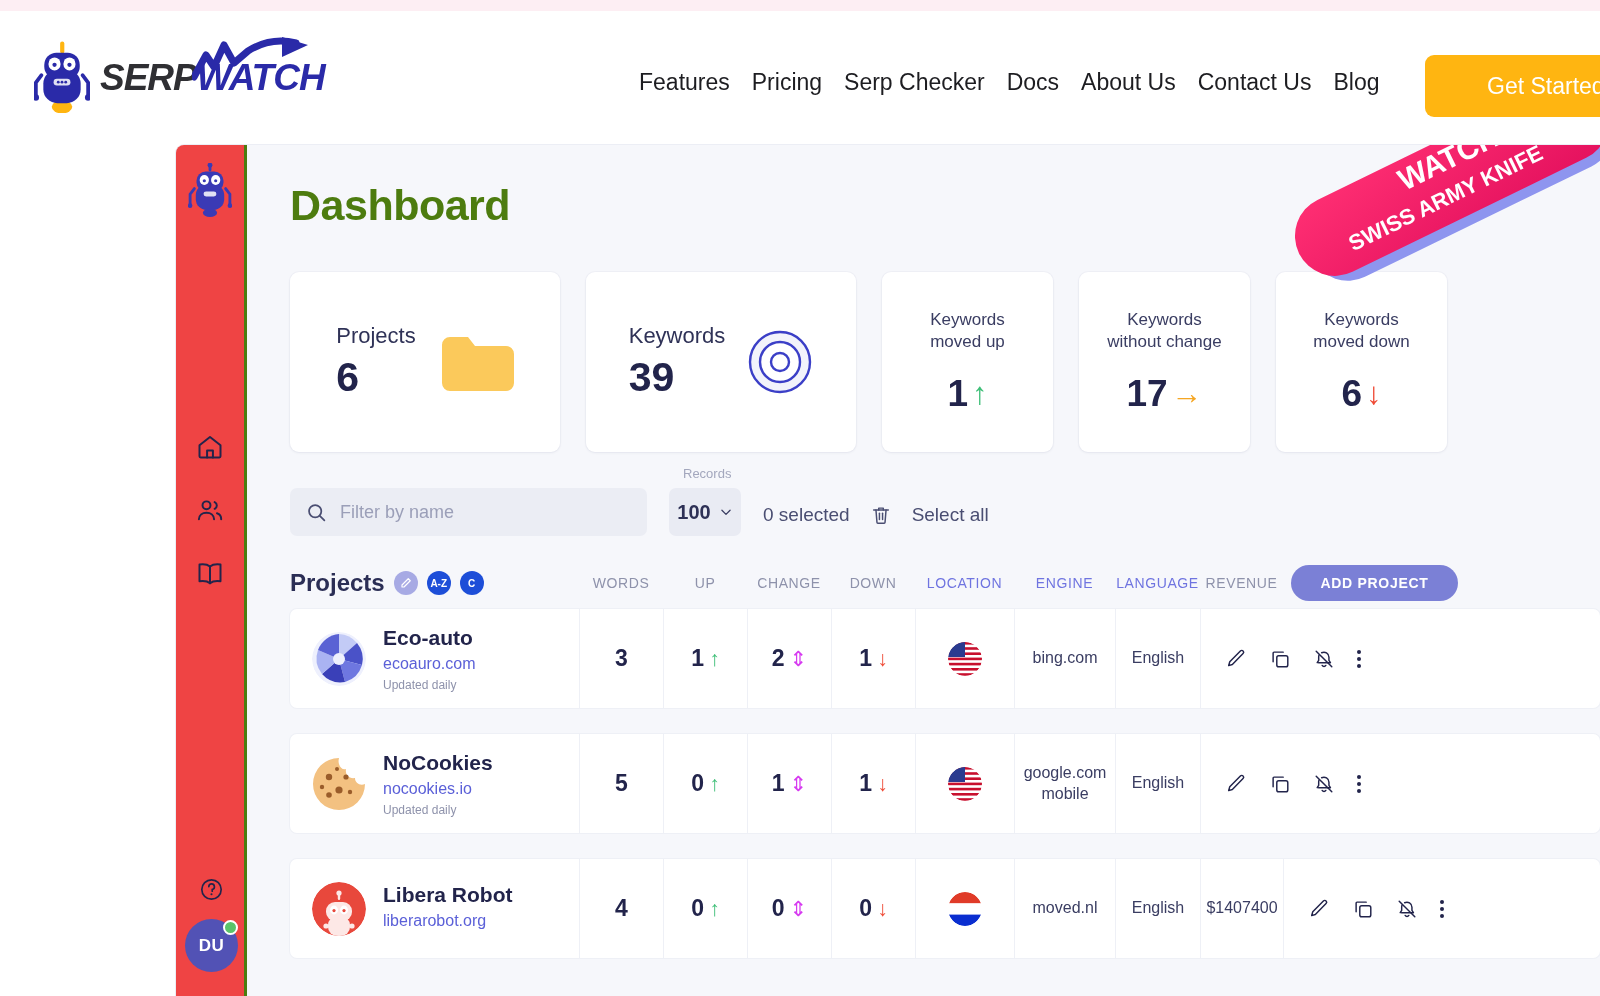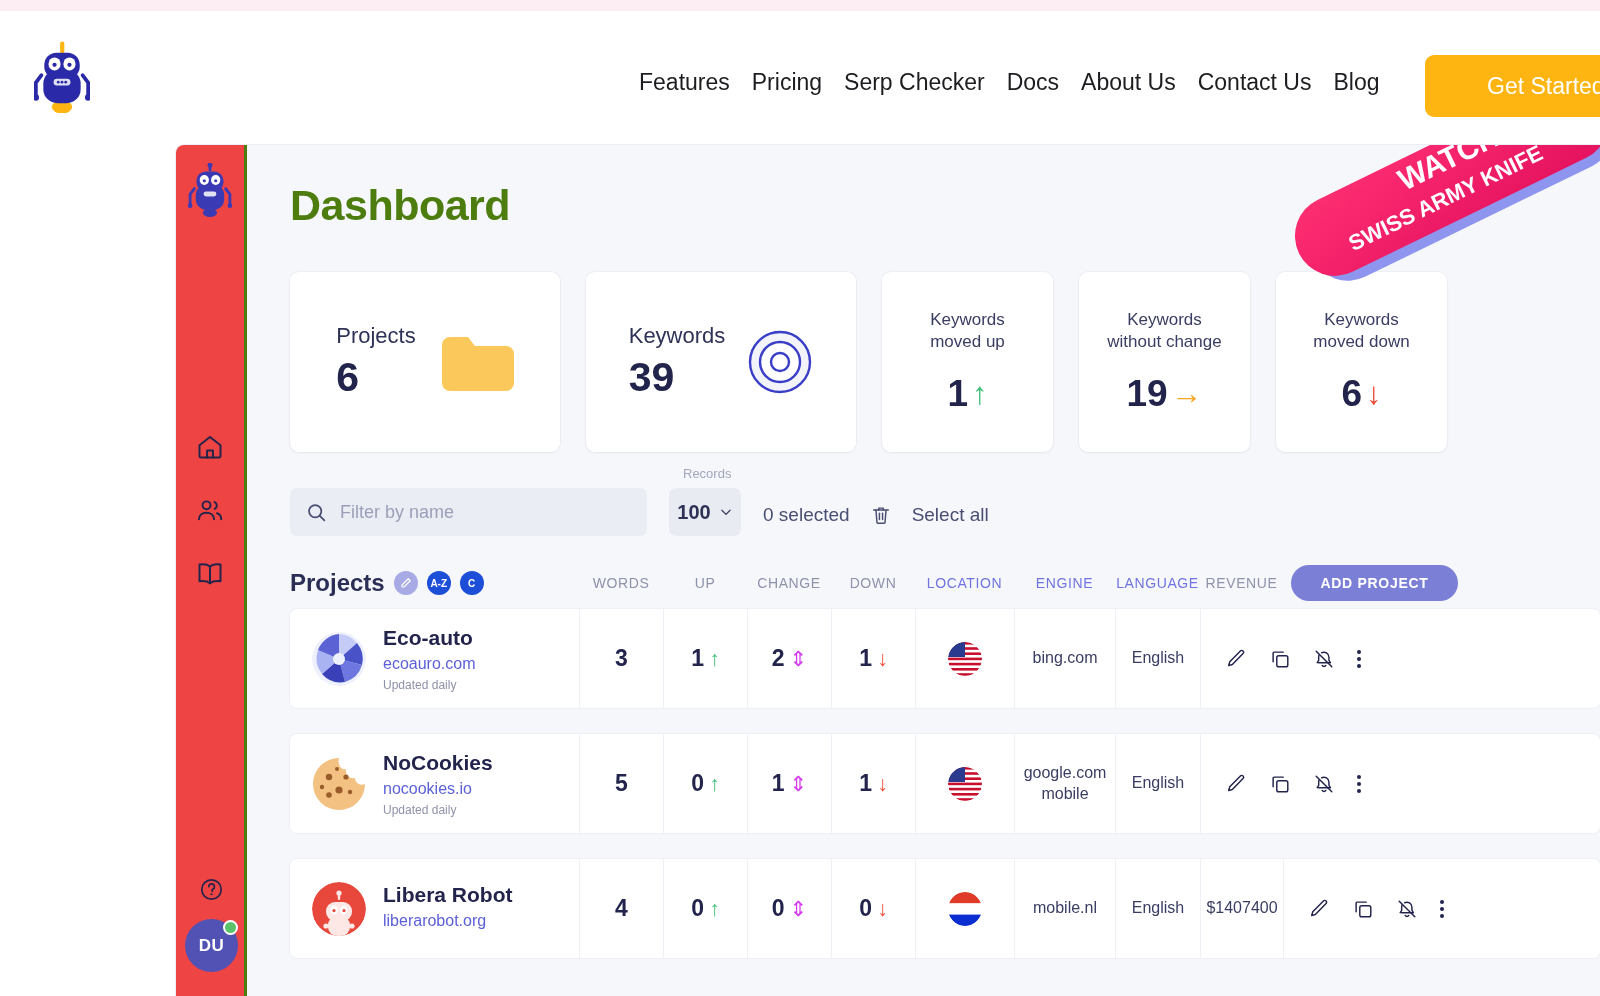--- a/index.html
+++ b/index.html
@@ -214,20 +214,31 @@
           <rect x="21" y="40" width="18" height="7" rx="3.5" fill="#fff" opacity=".85"></rect>
           <circle cx="26" cy="43.5" r="1.5" fill="#2a2aa8"></circle>
           <circle cx="30" cy="43.5" r="1.5" fill="#2a2aa8"></circle>
           <circle cx="34" cy="43.5" r="1.5" fill="#2a2aa8"></circle>
           <path d="M8 36 L2 44 L2 58" stroke="#2a2aa8" stroke-width="4" fill="none" stroke-linecap="round"></path>
           <path d="M52 36 L58 44 L58 58" stroke="#2a2aa8" stroke-width="4" fill="none" stroke-linecap="round"></path>
           <circle cx="2" cy="60" r="3.4" fill="#2a2aa8"></circle>
           <circle cx="58" cy="60" r="3.4" fill="#2a2aa8"></circle>
         </svg>
       </div>
+      <div class="logo-textwrap">
+        <div class="logo-text">
+          <span class="logo-serp">SERP</span><span class="logo-watch">WATCH</span>
+        </div>
+        <div class="logo-arrow">
+          <svg width="120" height="44" viewBox="0 0 120 44">
+            <path d="M2 40 L14 18 L22 30 L32 8 L42 26 L56 14 C72 4 88 2 104 6" stroke="#2a2aa8" stroke-width="7" fill="none" stroke-linejoin="round" stroke-linecap="round"></path>
+            <path d="M90 0 L116 8 L90 20 Z" fill="#2a2aa8"></path>
+          </svg>
+        </div>
+      </div>
     </div>
 
     <div class="nav">
       <a href="#">Features</a>
       <a href="#">Pricing</a>
       <a href="#">Serp Checker</a>
       <a href="#">Docs</a>
       <a href="#">About Us</a>
       <a href="#">Contact Us</a>
       <a href="#">Blog</a>
@@ -363,21 +374,21 @@
           </div>
         </div>
 
         <div class="card small">
           <div class="card-small-inner">
             <div class="card-small-label">
               <div>Keywords</div>
               <div>without change</div>
             </div>
             <div class="card-small-row">
-              <span class="card-small-value">19</span>
+              <span class="card-small-value">17</span>
               <span class="arrow-right">→</span>
             </div>
           </div>
         </div>
 
         <div class="card small">
           <div class="card-small-inner">
             <div class="card-small-label">
               <div>Keywords</div>
               <div>moved down</div>
@@ -709,21 +720,21 @@
                 </g>
                 <defs>
                     <clipPath id="c3">
                       <circle cx="17" cy="17" r="17"></circle>
                     </clipPath>
                   </defs>
               </svg>
             </span>
           </div>
           <div class="cell c-eng">
-              <span class="txt-cell">mobile.nl</span>
+              <span class="txt-cell">moved.nl</span>
             </div>
           <div class="cell c-lang">
               <span class="txt-cell">English</span>
             </div>
           <div class="cell c-rev">
               <span class="txt-cell">$1407400</span>
             </div>
           <div class="cell c-act" style="justify-content:flex-start;">
             <div class="acts">
               <span class="act-ico">

